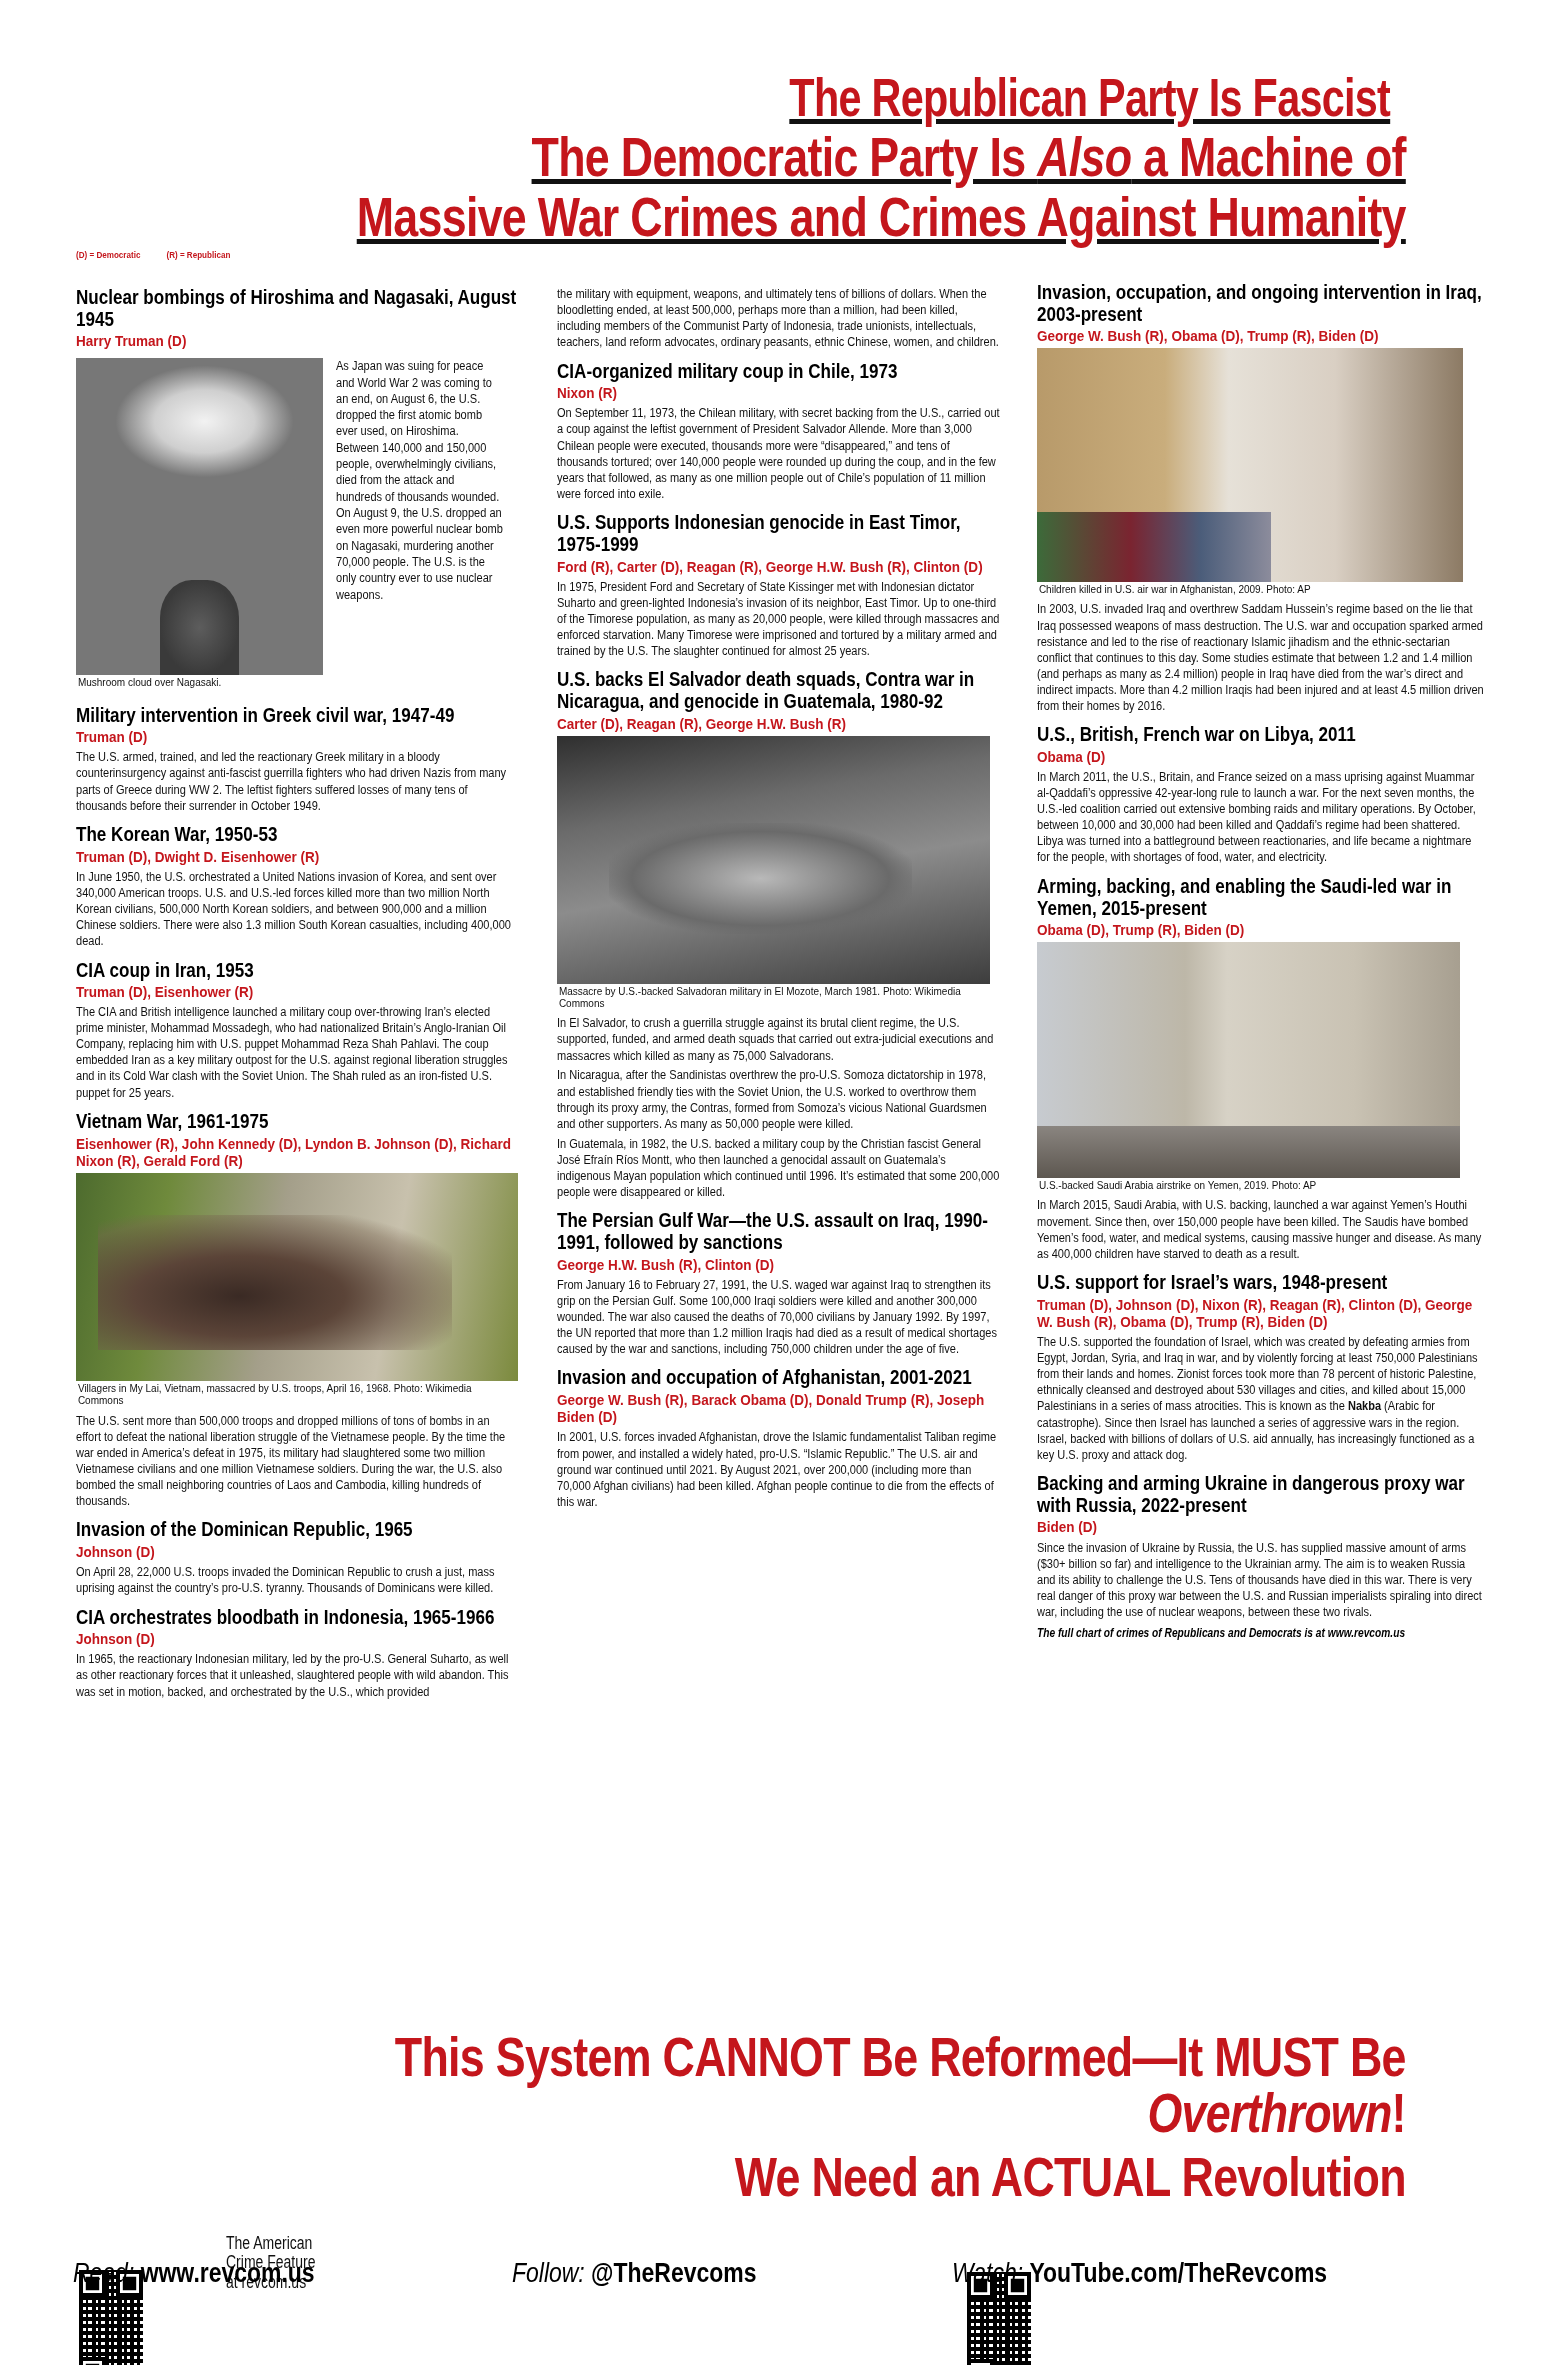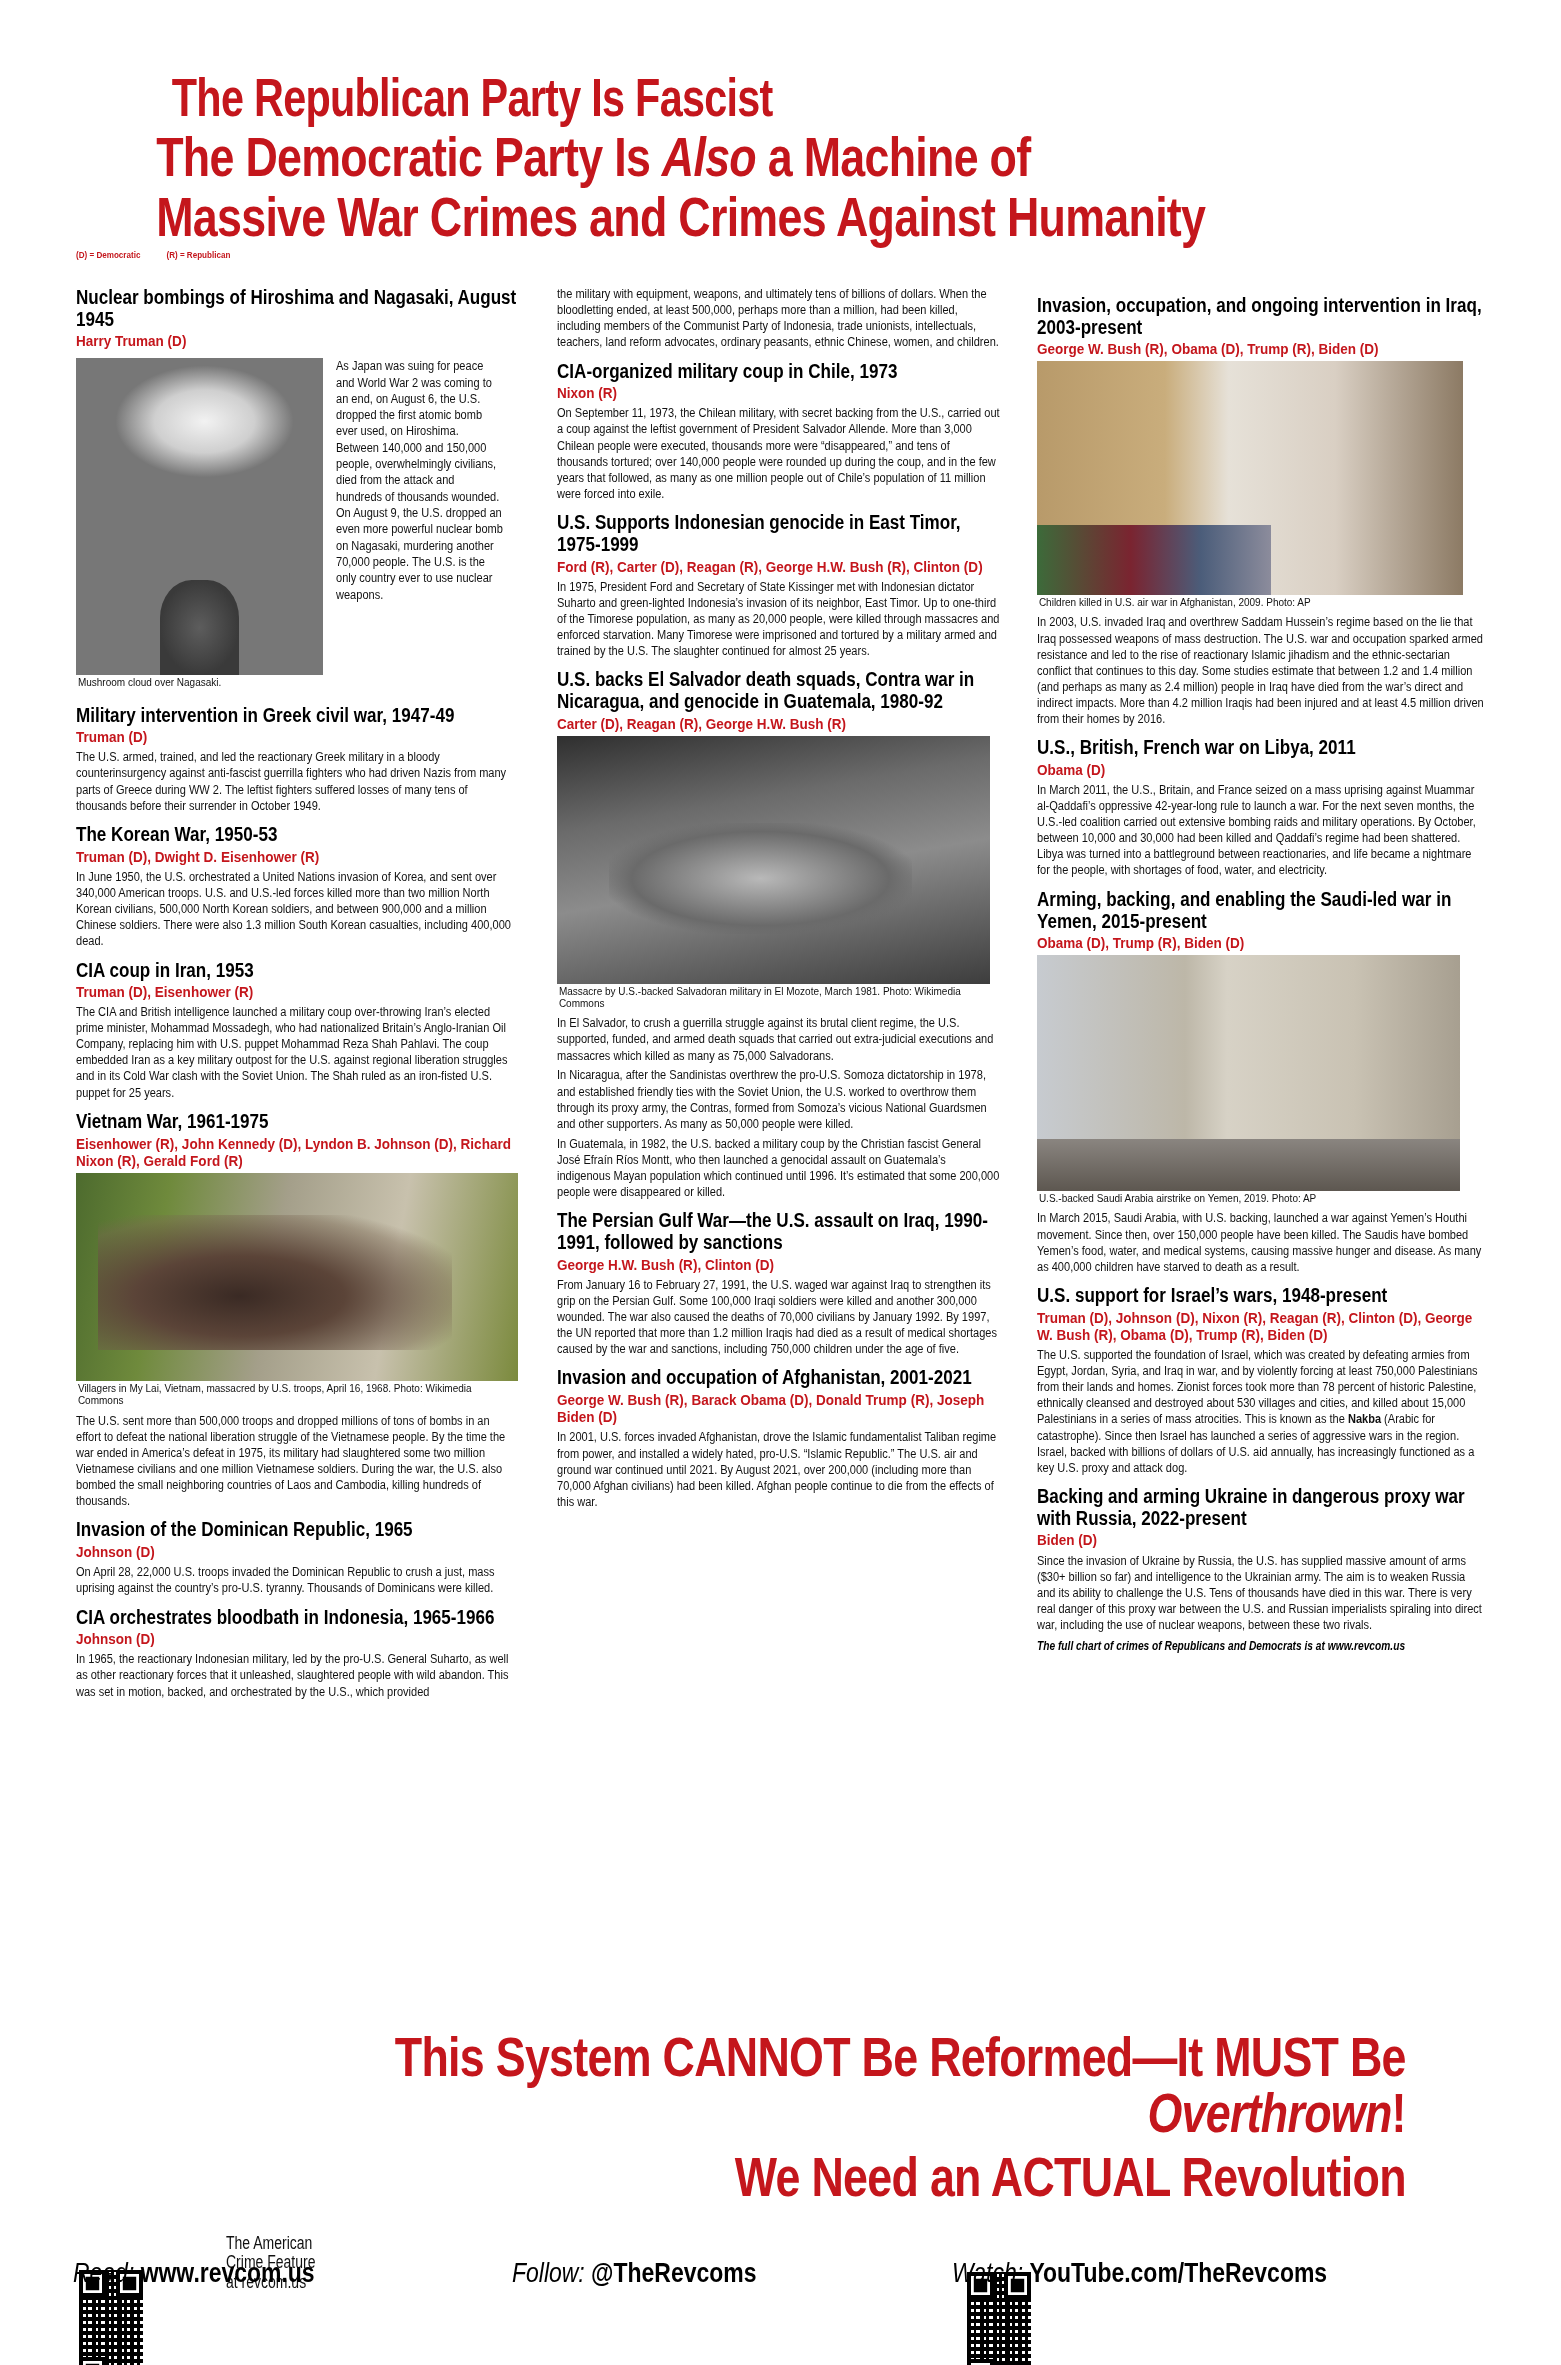--- a/index.html
+++ b/index.html
@@ -1,35 +1,35 @@
 <!DOCTYPE html>
 <html style="font-size:7.6px"><head>
 <meta charset="utf-8">
 <style>
   html, body { margin: 0; padding: 0; background: #ffffff; }
   body { width: 1562px; height: 2413px; position: relative; overflow: hidden;
          font-family: "Liberation Sans", sans-serif; color: #111; }
 
   
-  .header { position: absolute; top: 71px; left: 0; width: 1562px; text-align: left; }
+  .header { position: absolute; top: 71px; left: 0; width: 1562px; text-align: right; text-decoration: underline; }
   .hline { font-family: "Liberation Sans", sans-serif; font-weight: 700; color: #C4161C;
            line-height: 1.0; transform-origin: center; letter-spacing: -0.9px; }
   .hline1 { font-size: 53px; transform: scaleX(0.78); }
   .hline2 { font-size: 56px; transform: scaleX(0.80); margin-top: 4.7px; }
   .hline3 { font-size: 56px; transform: scaleX(0.80); margin-top: 4.7px; }
   .hline em { font-style: italic; }
   .legend { position: absolute; top: 249px; left: 76px; font-size: 9.5px; font-weight: 700; color:#C4161C;
             transform: scaleX(0.85); transform-origin: left; }
   .legend span { margin-right: 28px; }
 
   
   .col { position: absolute; top: 259px; margin-top: 28px; }
   .col1 { left: 76px; width: 442px; }
   .col2 { left: 557px; width: 445px; top: 258px; }
-  .col3 { left: 1037px; width: 449px; top: 267px; }
+  .col3 { left: 1037px; width: 449px; top: 254px; }
 
   .sec { margin-bottom: 10.4px; }
   .sec-title { font-weight: 700; font-size: 19.4px; line-height: 1.12; color: #000;
                transform: scaleX(0.88); transform-origin: left; width: 114%; margin: 0; }
   .sec-who { font-weight: 700; font-size: 14.7px; line-height: 1.18; color: #C4161C; margin: 2.8px 0 2.8px 0;
              transform: scaleX(0.92); transform-origin: left; width: 109%; }
   .sec-body { font-size: 12px; line-height: 1.34; color: #111; margin: 0 0 3.8px 0;
               transform: scaleX(0.92); transform-origin: left; width: 108.5%; }
   .caption { font-size: 10px; line-height: 1.25; color: #111; margin: 1.9px 0 4.7px 1.9px; }
 

